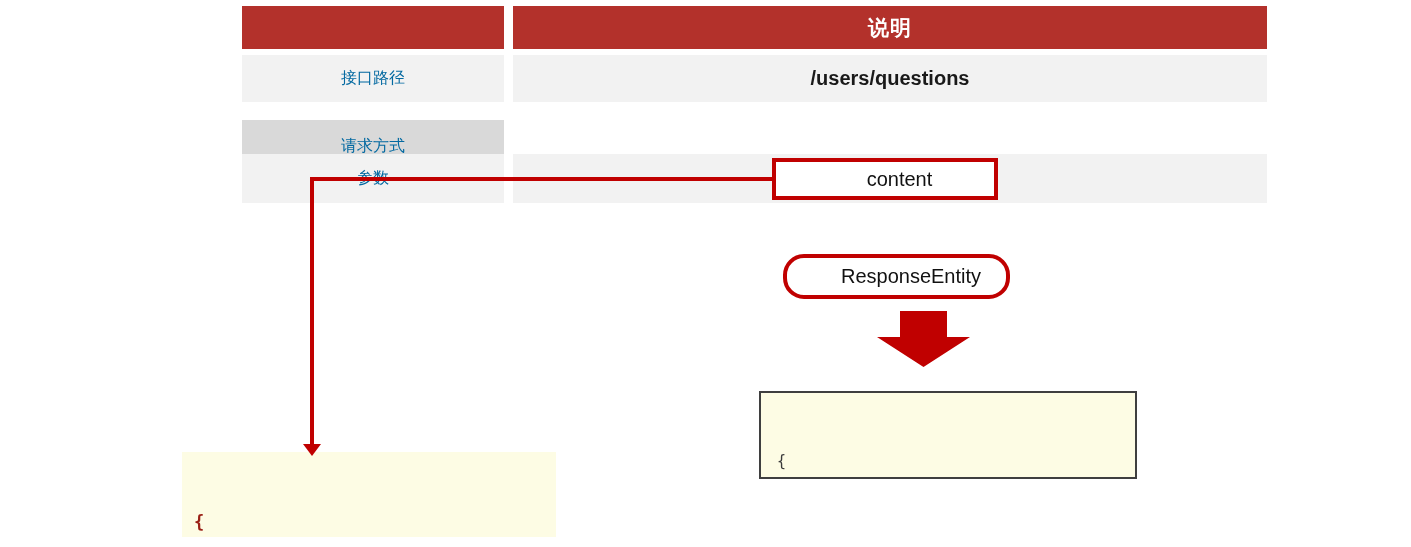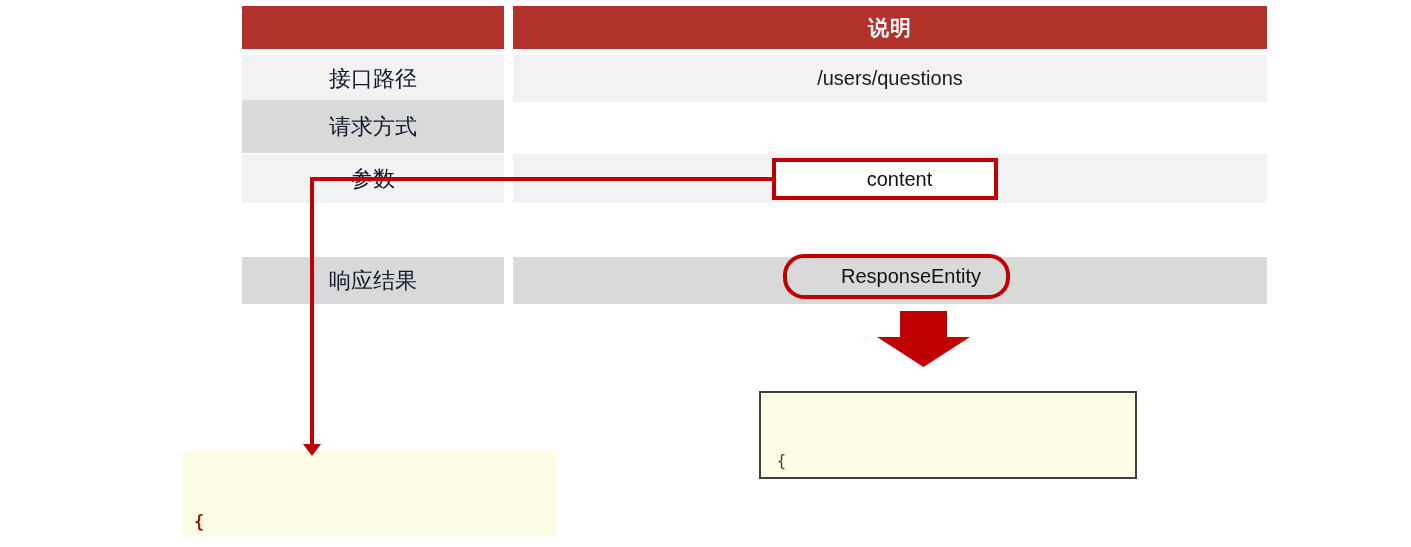--- a/index.html
+++ b/index.html
@@ -4,32 +4,32 @@
 <style>
   html,body{margin:0;padding:0;background:#fff;}
   .canvas{
     position:relative;width:1411px;height:547px;background:#fff;overflow:hidden;
     font-family:"Liberation Sans","DejaVu Sans",sans-serif;
   }
   
   .spec-table{position:absolute;left:242px;top:6px;width:1025px;height:298px;}
   .t-row{position:absolute;left:0;width:1025px;display:flex;}
   .t-cell-l{width:262px;flex:0 0 262px;margin-right:9px;display:flex;align-items:center;justify-content:center;}
-  .t-cell-r{flex:1;display:flex;align-items:center;justify-content:center;}
+  .t-cell-r{flex:1;display:flex;align-items:center;justify-content:center;font-weight:bold;}
   .t-head{top:0;height:43px;}
   .t-head .t-cell-l,.t-head .t-cell-r{background:var(--header-bg,#B3312B);}
   .t-head .t-cell-r{color:#fff;font-weight:bold;font-size:21px;letter-spacing:1px;}
   .r1{top:49px;height:47px;}
-  .r2{top:94px;height:53px;}
+  .r2{top:114px;height:53px;}
   .r3{top:148px;height:49px;}
   .r4{top:199px;height:50px;}
   .r5{top:251px;height:47px;}
   .band-light .t-cell-l,.band-light .t-cell-r{background:var(--row-light,#F2F2F2);}
   .band-dark  .t-cell-l,.band-dark  .t-cell-r{background:var(--row-dark,#D9D9D9);}
-  .row-label{font-size:22px;color:#0f172a;}
+  .row-label{font-size:16px;color:#0369a1;}
   .row-value{font-size:20px;color:#1a1a1a;}
   
   .hl-box{position:absolute;border:4px solid var(--accent,#C00000);display:flex;align-items:center;justify-content:center;
           font-size:20px;color:#111;z-index:6;box-sizing:border-box;padding-left:29px;}
   .hl-content{left:772px;top:158px;width:226px;height:42px;background:#fff;}
   .hl-response{left:783px;top:254px;width:227px;height:45px;background:transparent;border-radius:21px;}
   
   .conn-h{position:absolute;left:312px;top:177px;width:464px;height:4px;background:var(--accent,#C00000);z-index:7;}
   .conn-v{position:absolute;left:310px;top:177px;width:4px;height:268px;background:var(--accent,#C00000);z-index:7;}
   .conn-arrowhead{position:absolute;left:303px;top:444px;width:0;height:0;z-index:7;
@@ -69,24 +69,20 @@
     </div>
 
     <div class="t-row r3 band-light">
       <div class="t-cell-l row-label">参数</div>
       <div class="t-cell-r row-value"></div>
     </div>
 
     <div class="t-row r4 band-light">
     </div>
 
-    <div class="t-row r5 band-dark">
-      <div class="t-cell-l row-label">响应结果</div>
-      <div class="t-cell-r row-value"></div>
-    </div>
   </div>
 
   <div class="hl-box hl-content">content</div>
   <div class="hl-box hl-response">ResponseEntity</div>
 
   <div class="conn-h"></div>
   <div class="conn-v"></div>
   <div class="conn-arrowhead"></div>
 
   <div class="block-arrow"></div>

